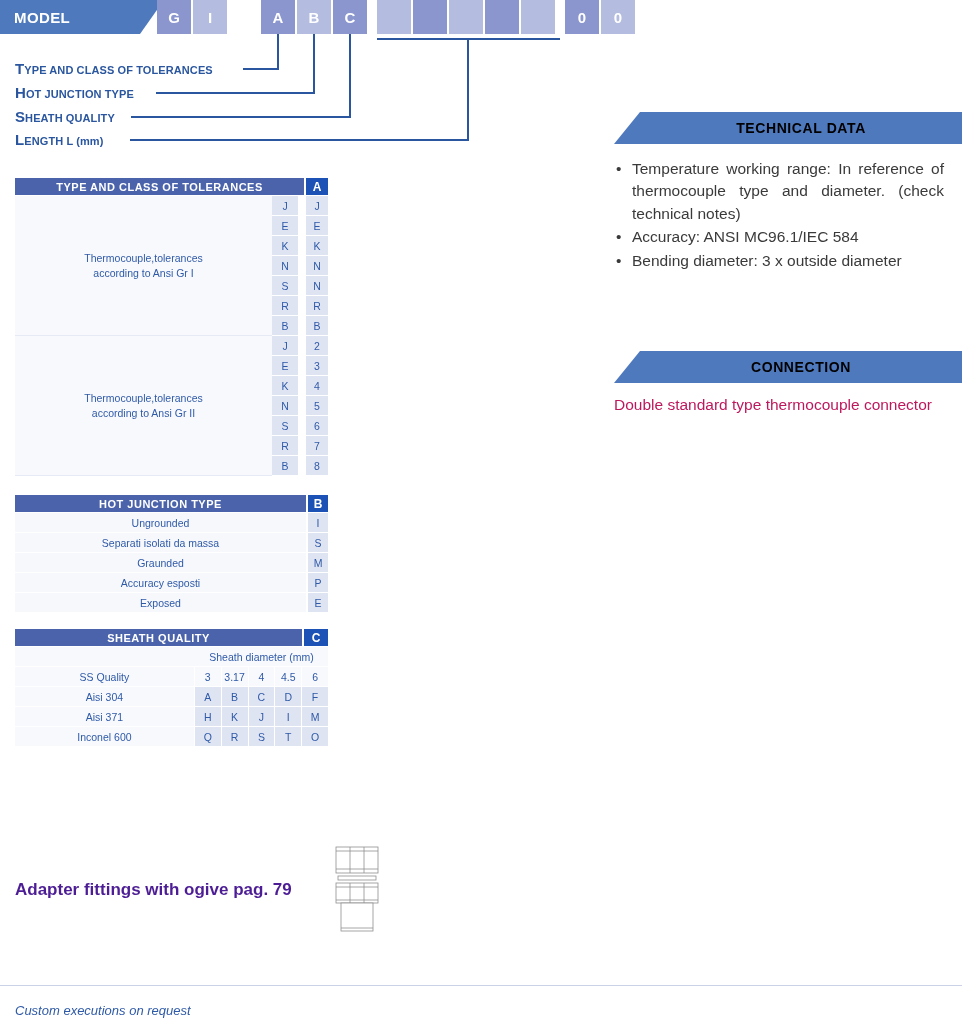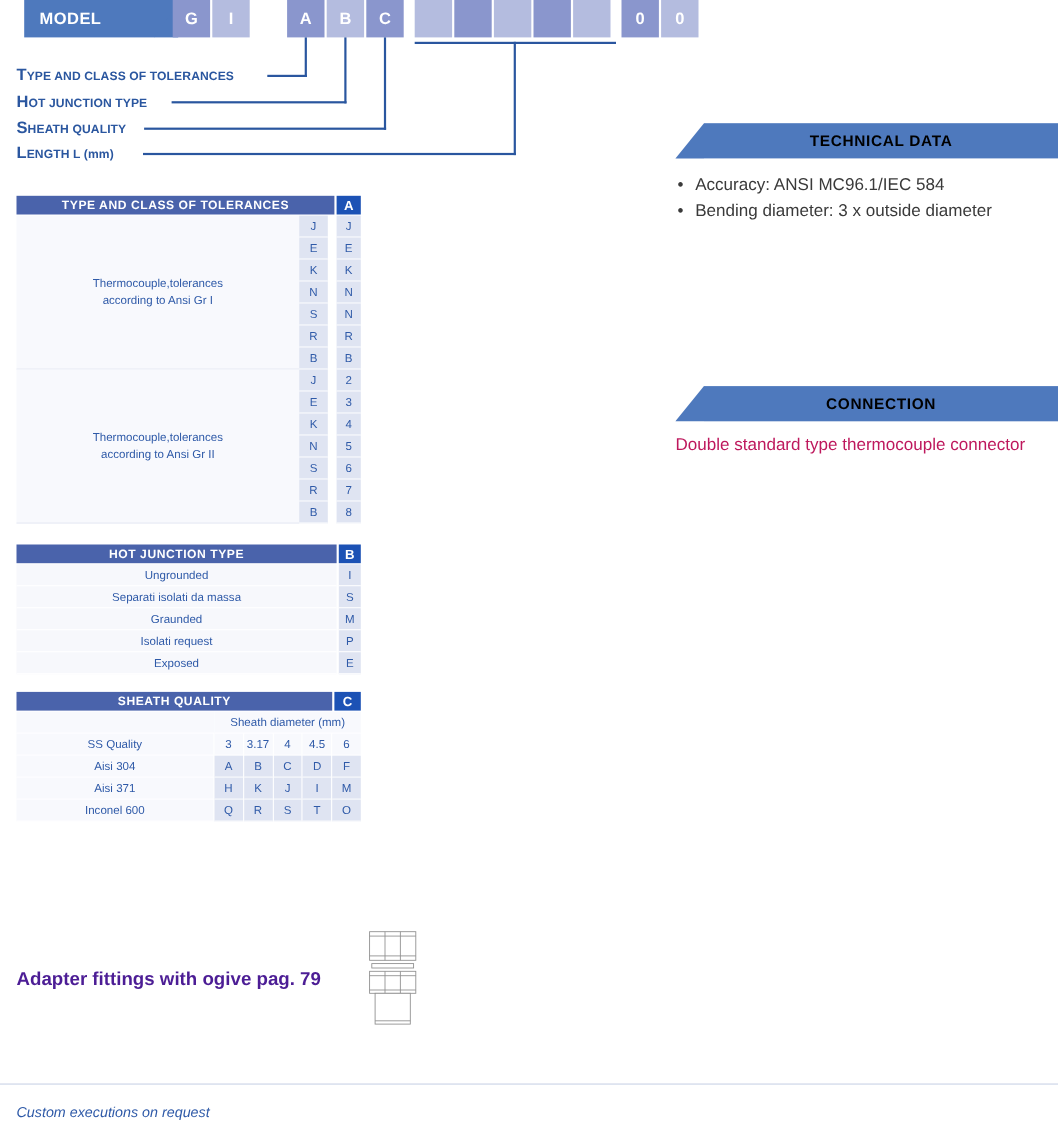--- a/index.html
+++ b/index.html
@@ -27,21 +27,20 @@
     width: 140px; height: 34px;
     background: #4e79bd;
     color: #ffffff;
     font-size: 15px;
     font-weight: bold;
     letter-spacing: .4px;
     display: flex;
     align-items: center;
     padding-left: 14px;
     box-sizing: border-box;
-    margin-left: 22px;
   }
   .model-banner-tip {
     position: absolute;
     left: 140px; top: 0;
     width: 0; height: 0;
     border-top: 34px solid #4e79bd;
     border-right: 24px solid transparent;
   }
   .code-cell {
     position: absolute;
@@ -437,21 +436,21 @@
       </div>
       <div class="row">
         <div class="cell-desc">Separati isolati da massa</div>
         <div class="cell-code">S</div>
       </div>
       <div class="row">
         <div class="cell-desc">Graunded</div>
         <div class="cell-code">M</div>
       </div>
       <div class="row">
-        <div class="cell-desc">Isolati request</div>
+        <div class="cell-desc">Accuracy esposti</div>
         <div class="cell-code">P</div>
       </div>
       <div class="row">
         <div class="cell-desc">Exposed</div>
         <div class="cell-code">E</div>
       </div>
     </div>
 </div>
 
 <div class="tbl" id="tbl-sheath">
@@ -497,20 +496,21 @@
         <div class="sh-cell">O</div>
       </div>
     </div>
 </div>
 
 <div class="side-banner-tip" id="tech-banner-tip"></div>
 <div class="side-banner" id="tech-banner">
   <span>TECHNICAL DATA</span>
 </div>
 <ul id="tech-list">
+    <li>Temperature working range: In reference of thermocouple type and diameter. (check technical notes)</li>
     <li>Accuracy: ANSI MC96.1/IEC 584</li>
     <li>Bending diameter: 3 x outside diameter</li>
   </ul>
 
 <div class="side-banner-tip" id="conn-banner-tip"></div>
 <div class="side-banner" id="conn-banner">
   <span>CONNECTION</span>
 </div>
 <div id="conn-text">Double standard type thermocouple connector</div>
 

